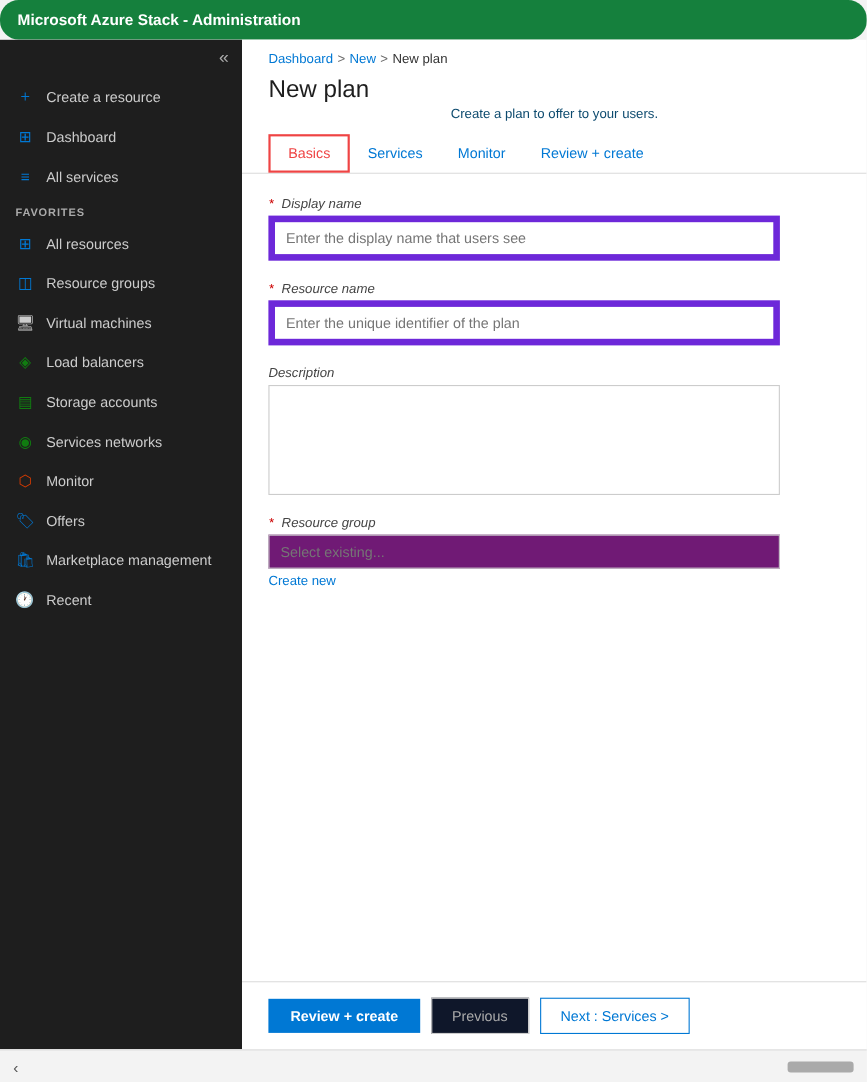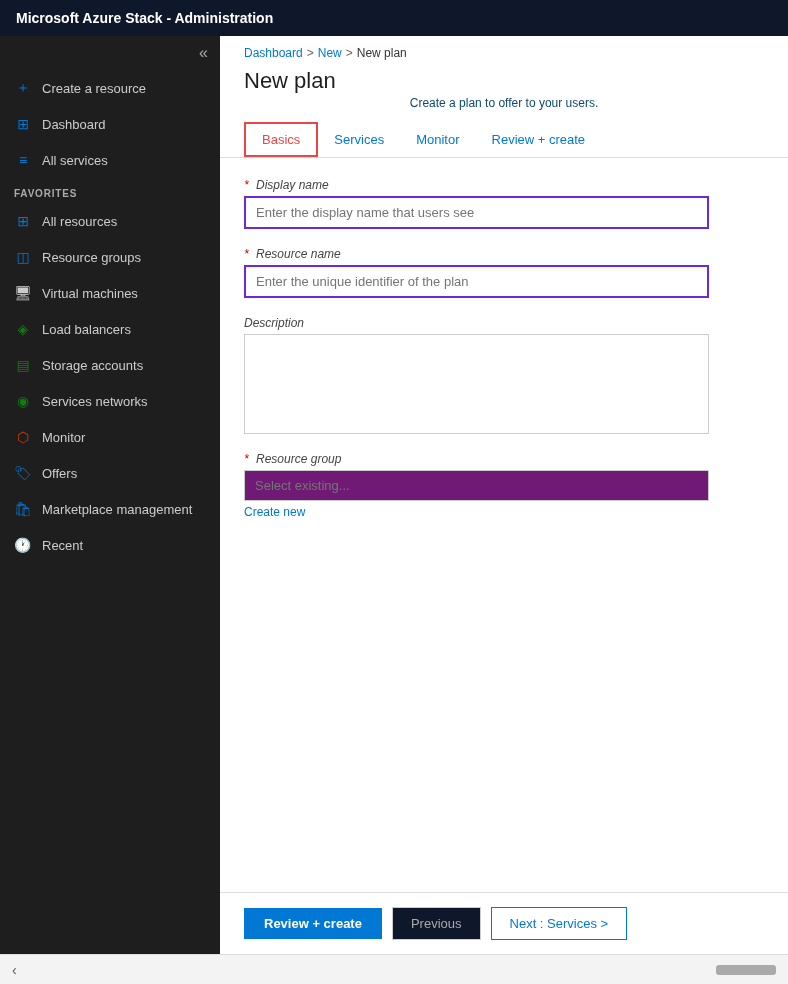--- a/index.html
+++ b/index.html
@@ -1,25 +1,26 @@
 <!DOCTYPE html>
 <html><head>
   <meta charset="utf-8">
   <style>
     * { box-sizing: border-box; margin: 0; padding: 0; }
     body { font-family: 'Segoe UI', Arial, sans-serif; font-size: 13px; background: #f3f3f3; display: flex; flex-direction: column; width: 788px; height: 984px; overflow: hidden; }
 
     
     .title-bar {
-      background: #0f172a;
+      background: #15803d;
       color: white;
       padding: 10px 16px;
       font-size: 14px;
       font-weight: 600;
       flex-shrink: 0;
+      border-radius: 17px;
     }
 
     
     .main-layout {
       display: flex;
       flex: 1;
       overflow: hidden;
     }
 
     
@@ -148,21 +149,21 @@
       font-size: 12px;
       color: #444;
       margin-bottom: 4px;
       font-style: italic;
     }
     .required-star { color: #c00; margin-right: 4px; }
 
     .field-input {
       width: 100%;
       max-width: 465px;
-      border: 2px solid #6d28d9;
+      border: 6px solid #6d28d9;
       padding: 7px 10px;
       font-size: 13px;
       color: #aaa;
       outline: none;
       background: #fff;
     }
 
     .field-input.description-input {
       height: 100px;
       resize: none;

